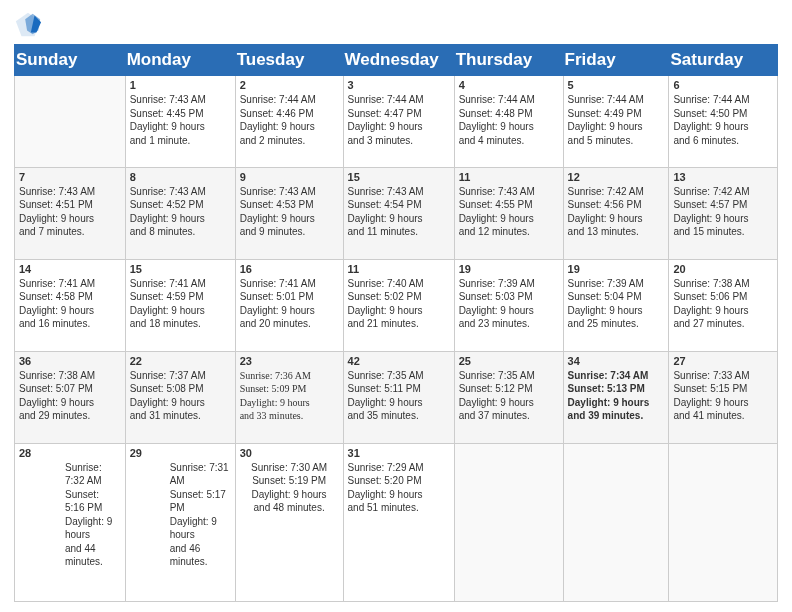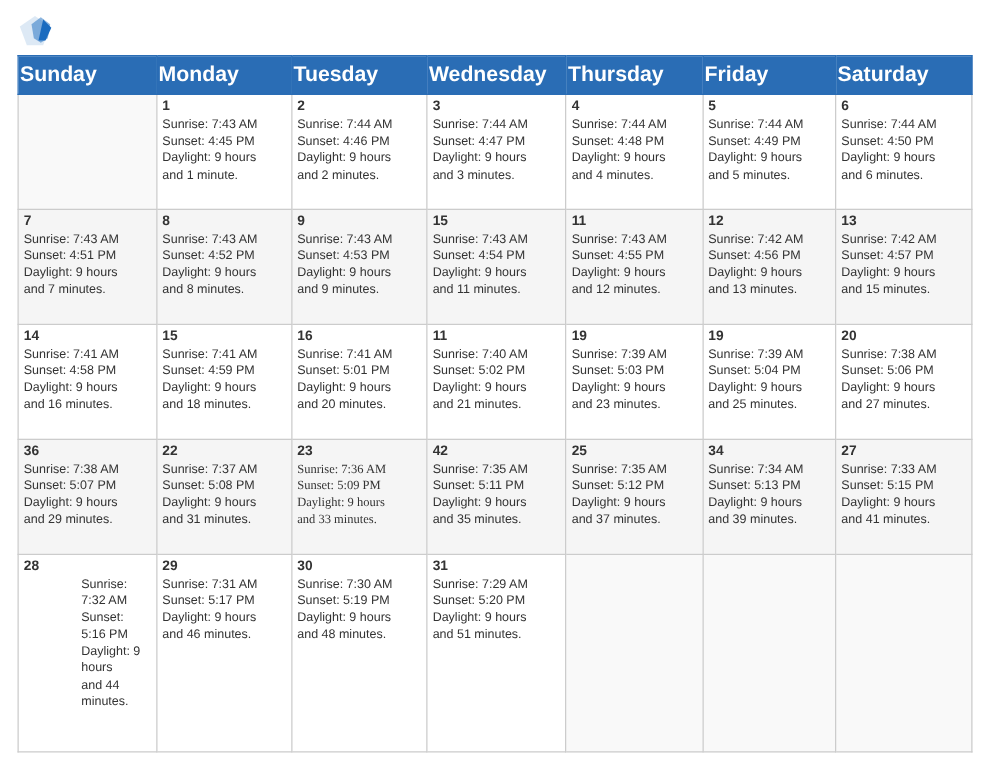--- a/index.html
+++ b/index.html
@@ -308,21 +308,21 @@
           </td>
           <td>
             <span class="day-number">25</span>
             <div class="day-info" style="white-space: pre-line;">Sunrise: 7:35 AM
 Sunset: 5:12 PM
 Daylight: 9 hours
 and 37 minutes.</div>
           </td>
           <td>
             <span class="day-number">34</span>
-            <div class="day-info" style="white-space: pre-line;">Sunrise: 7:34 AM
+            <div class="day-info" style="white-space: pre-line; font-weight: bold;">Sunrise: 7:34 AM
 Sunset: 5:13 PM
 Daylight: 9 hours
 and 39 minutes.</div>
           </td>
           <td>
             <span class="day-number">27</span>
             <div class="day-info" style="white-space: pre-line;">Sunrise: 7:33 AM
 Sunset: 5:15 PM
 Daylight: 9 hours
 and 41 minutes.</div>
@@ -331,28 +331,28 @@
         <tr>
           <td>
             <span class="day-number">28</span>
             <div class="day-info" style="white-space: pre-line; margin-left: 46px;">Sunrise: 7:32 AM
 Sunset: 5:16 PM
 Daylight: 9 hours
 and 44 minutes.</div>
           </td>
           <td>
             <span class="day-number">29</span>
-            <div class="day-info" style="white-space: pre-line;">Sunrise: 7:31 AM
+            <div class="day-info" style="white-space: pre-line; margin-left: 40px;">Sunrise: 7:31 AM
 Sunset: 5:17 PM
 Daylight: 9 hours
 and 46 minutes.</div>
           </td>
           <td>
             <span class="day-number">30</span>
-            <div class="day-info" style="white-space: pre-line;">Sunrise: 7:30 AM
+            <div class="day-info" style="white-space: pre-line; text-align: center;">Sunrise: 7:30 AM
 Sunset: 5:19 PM
 Daylight: 9 hours
 and 48 minutes.</div>
           </td>
           <td>
             <span class="day-number">31</span>
             <div class="day-info" style="white-space: pre-line;">Sunrise: 7:29 AM
 Sunset: 5:20 PM
 Daylight: 9 hours
 and 51 minutes.</div>

